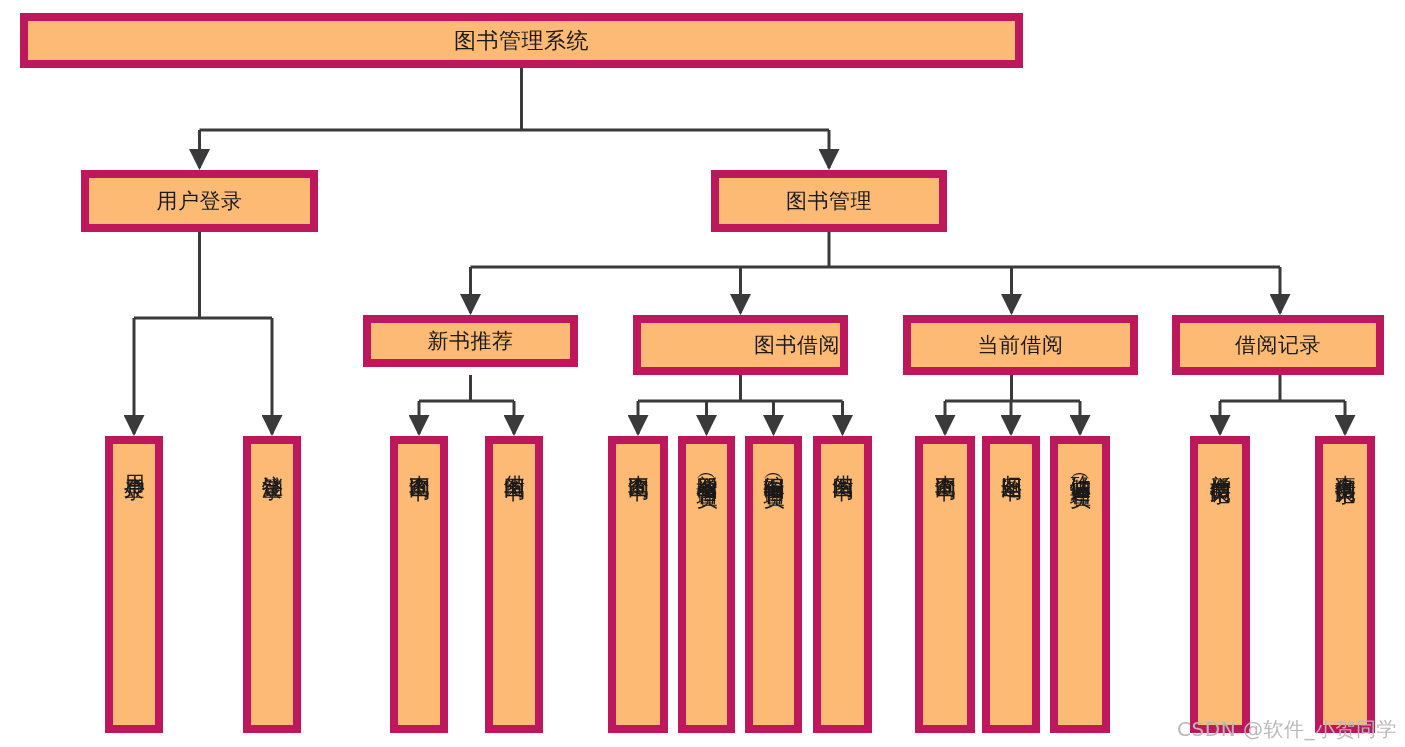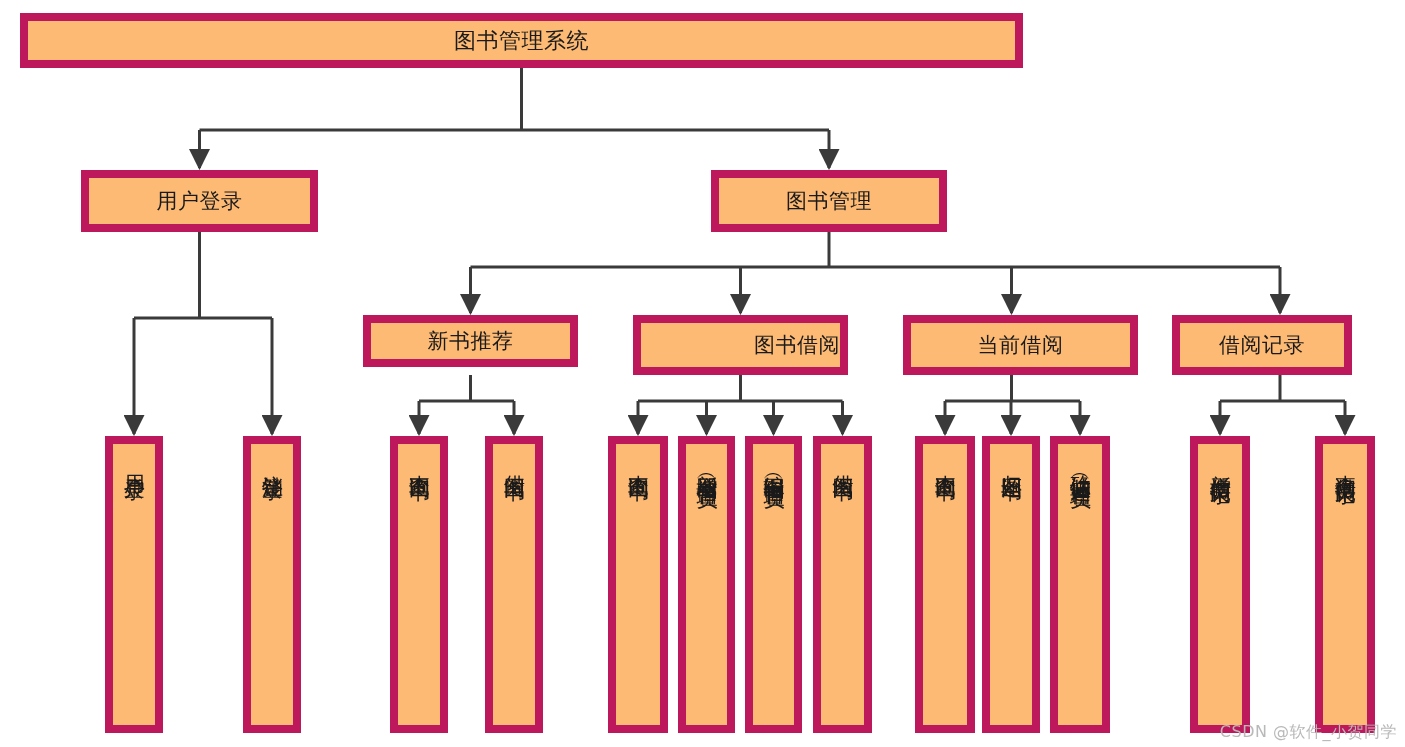--- a/index.html
+++ b/index.html
@@ -60,21 +60,21 @@
     text-orientation: upright;
     font-size: 21px;
     letter-spacing: 2px;
     line-height: 1;
     white-space: nowrap;
   }
   #watermark {
     position: absolute;
     right: 8px;
     bottom: 4px;
-    font-size: 16px;
+    font-size: 20px;
     color: #b9b9b9;
     letter-spacing: 0.5px;
     user-select: none;
     pointer-events: none;
     white-space: nowrap;
     margin-left: 32px;
   }
 </style>
 </head>
 <body>
@@ -137,21 +137,21 @@
 
   <div class="node horiz" style="left: 363px; top: 315px; width: 215px; height: 52px;">
     <span class="label">新书推荐</span>
   </div>
   <div class="node horiz" style="left: 633px; top: 315px; width: 215px; height: 60px; justify-content: flex-end;">
     <span class="label">图书借阅</span>
   </div>
   <div class="node horiz" style="left: 903px; top: 315px; width: 235px; height: 60px;">
     <span class="label">当前借阅</span>
   </div>
-  <div class="node horiz" style="left: 1172px; top: 315px; width: 180px; height: 60px;">
+  <div class="node horiz" style="left: 1172px; top: 315px; width: 212px; height: 60px;">
     <span class="label">借阅记录</span>
   </div>
 
   <div class="node vert" style="left: 105px; top: 436px; width: 58px; height: 297px;">
     <span class="label">用户登录</span>
   </div>
   <div class="node vert" style="left: 243px; top: 436px; width: 58px; height: 297px;">
     <span class="label">注销登录</span>
   </div>
   <div class="node vert" style="left: 390px; top: 436px; width: 58px; height: 297px;">

